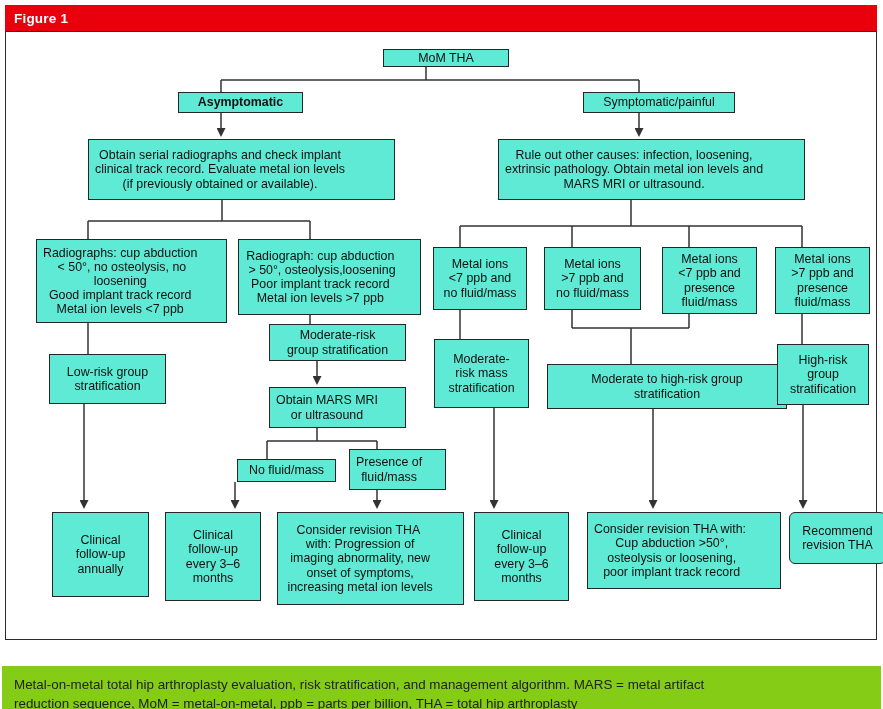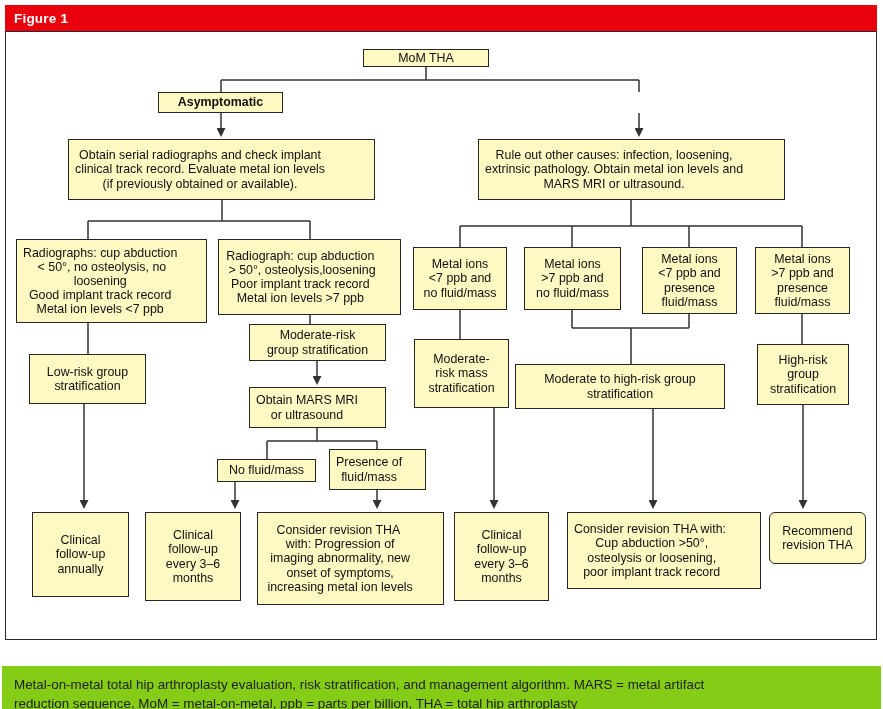--- a/index.html
+++ b/index.html
@@ -4,23 +4,23 @@
 <style>
   html,body{margin:0;padding:0;background:#fff;}
   #root{position:relative;width:883px;height:709px;background:#fff;
         font-family:"Liberation Sans","DejaVu Sans",sans-serif;overflow:hidden;}
   .banner{position:absolute;left:5px;top:5px;width:872px;height:26px;
           display:flex;align-items:center;padding-left:9px;box-sizing:border-box;}
   .banner span{color:#fff;font-weight:bold;font-size:13.5px;letter-spacing:.2px;}
   .canvas{position:absolute;left:5px;top:31px;width:872px;height:609px;
           background:#fff;border:1.5px solid #2b2b2b;box-sizing:border-box;}
   svg.wires{position:absolute;left:0;top:0;width:883px;height:709px;}
-  .node{position:absolute;background:#fef9c3;border:1.4px solid #262626;box-sizing:border-box;
+  .node{position:absolute;background:#5eead4;border:1.4px solid #262626;box-sizing:border-box;
         display:flex;align-items:center;justify-content:center;text-align:center;
-        white-space:pre-wrap;font-size:12.4px;line-height:1.13;color:#111;padding:2px 3px;}
+        white-space:pre-wrap;font-size:12.4px;line-height:1.13;color:#111;padding:2px 3px;margin-left:20px;}
   .node.l{justify-content:flex-start;text-align:center;padding:3px 6px;}
   .caption{position:absolute;left:2px;top:650px;width:879px;height:53px;
            box-sizing:border-box;padding:9px 12px;font-size:13.4px;line-height:1.42;
            color:#222;white-space:pre-wrap;}
 </style>
 </head>
 <body>
 
 <div id="root">
 
@@ -55,20 +55,21 @@
       <path d="M235 482 V507"></path>
       <path d="M377 490 V507"></path>
       <path d="M494 408 V507"></path>
       <path d="M653 409 V507"></path>
       <path d="M803 405 V507"></path>
     </g>
   </svg>
 
   <div class="node" style="left:363px;top:49px;width:126px;height:18px;">MoM THA</div>
   <div class="node" style="left:158px;top:92px;width:125px;height:21px;font-weight:bold;">Asymptomatic</div>
+  <div class="node" style="left:563px;top:92px;width:152px;height:21px;">Symptomatic/painful</div>
 
   <div class="node l" style="left:68px;top:139px;width:307px;height:61px;">Obtain serial radiographs and check implant
 clinical track record. Evaluate metal ion levels
 (if previously obtained or available).</div>
   <div class="node l" style="left:478px;top:139px;width:307px;height:61px;">Rule out other causes: infection, loosening,
 extrinsic pathology. Obtain metal ion levels and
 MARS MRI or ultrasound.</div>
 
   <div class="node l" style="left:16px;top:239px;width:191px;height:84px;">Radiographs: cup abduction
  &lt; 50°, no osteolysis, no
@@ -95,21 +96,21 @@
 presence
 fluid/mass</div>
 
   <div class="node" style="left:249px;top:324px;width:137px;height:37px;">Moderate-risk
 group stratification</div>
   <div class="node" style="left:29px;top:354px;width:117px;height:50px;">Low-risk group
 stratification</div>
   <div class="node" style="left:414px;top:339px;width:95px;height:69px;">Moderate-
 risk mass
 stratification</div>
-  <div class="node" style="left:515px;top:364px;width:210px;height:45px;">Moderate to high-risk group
+  <div class="node" style="left:527px;top:364px;width:240px;height:45px;">Moderate to high-risk group
 stratification</div>
   <div class="node" style="left:757px;top:344px;width:92px;height:61px;">High-risk
 group
 stratification</div>
 
   <div class="node l" style="left:249px;top:387px;width:137px;height:41px;">Obtain MARS MRI
 or ultrasound</div>
 
   <div class="node" style="left:217px;top:459px;width:99px;height:23px;">No fluid/mass</div>
   <div class="node l" style="left:329px;top:449px;width:97px;height:41px;">Presence of

